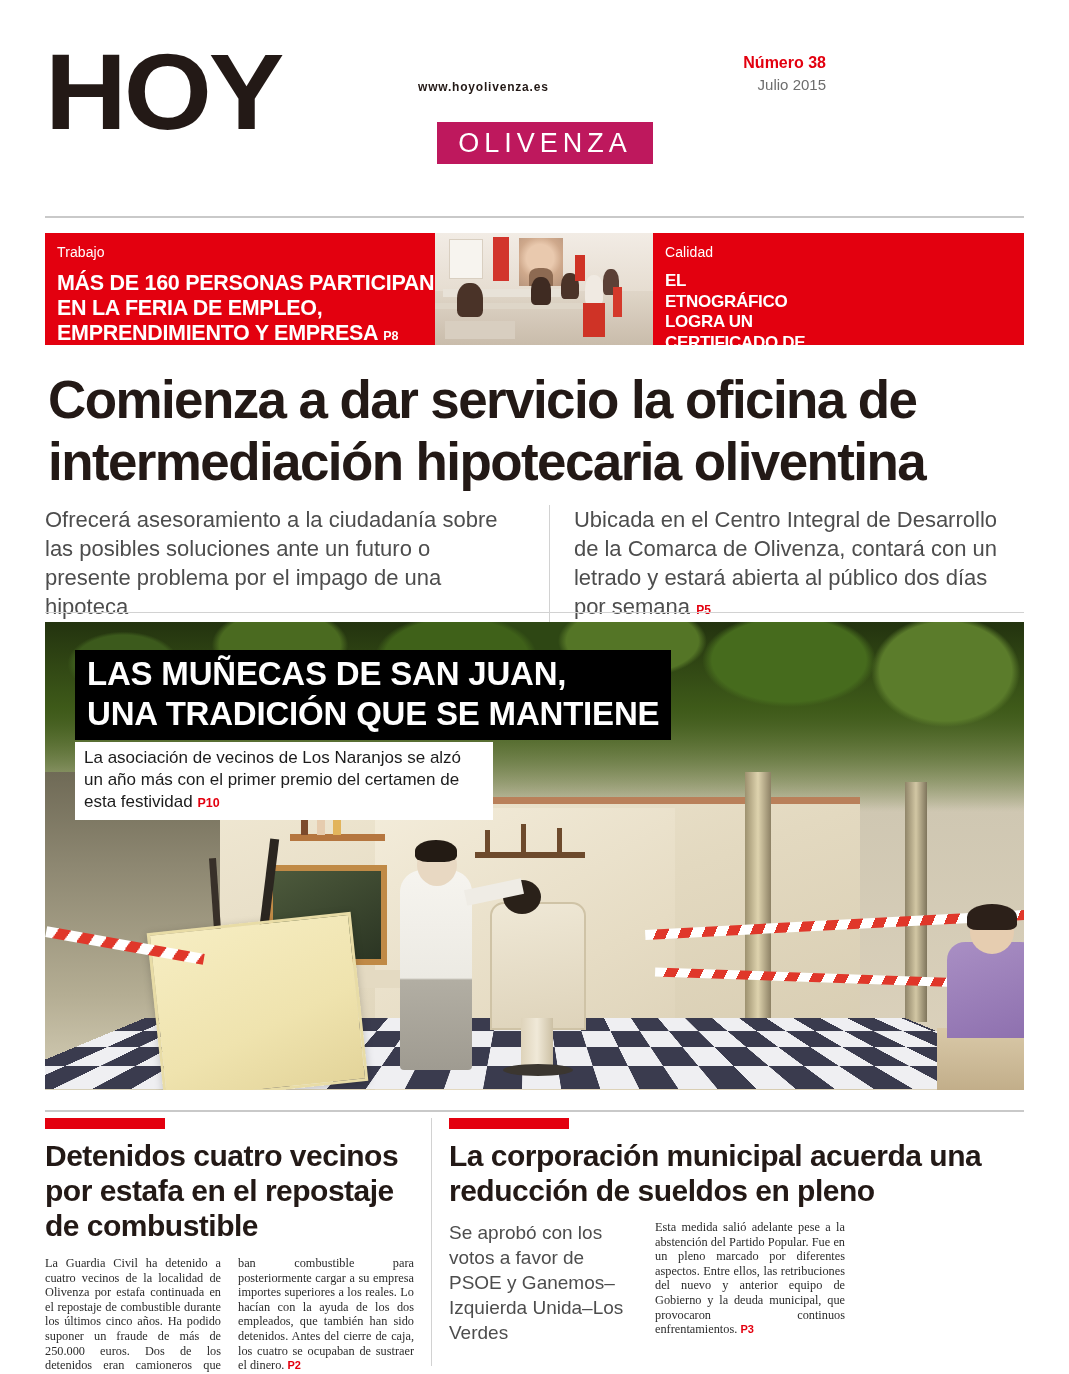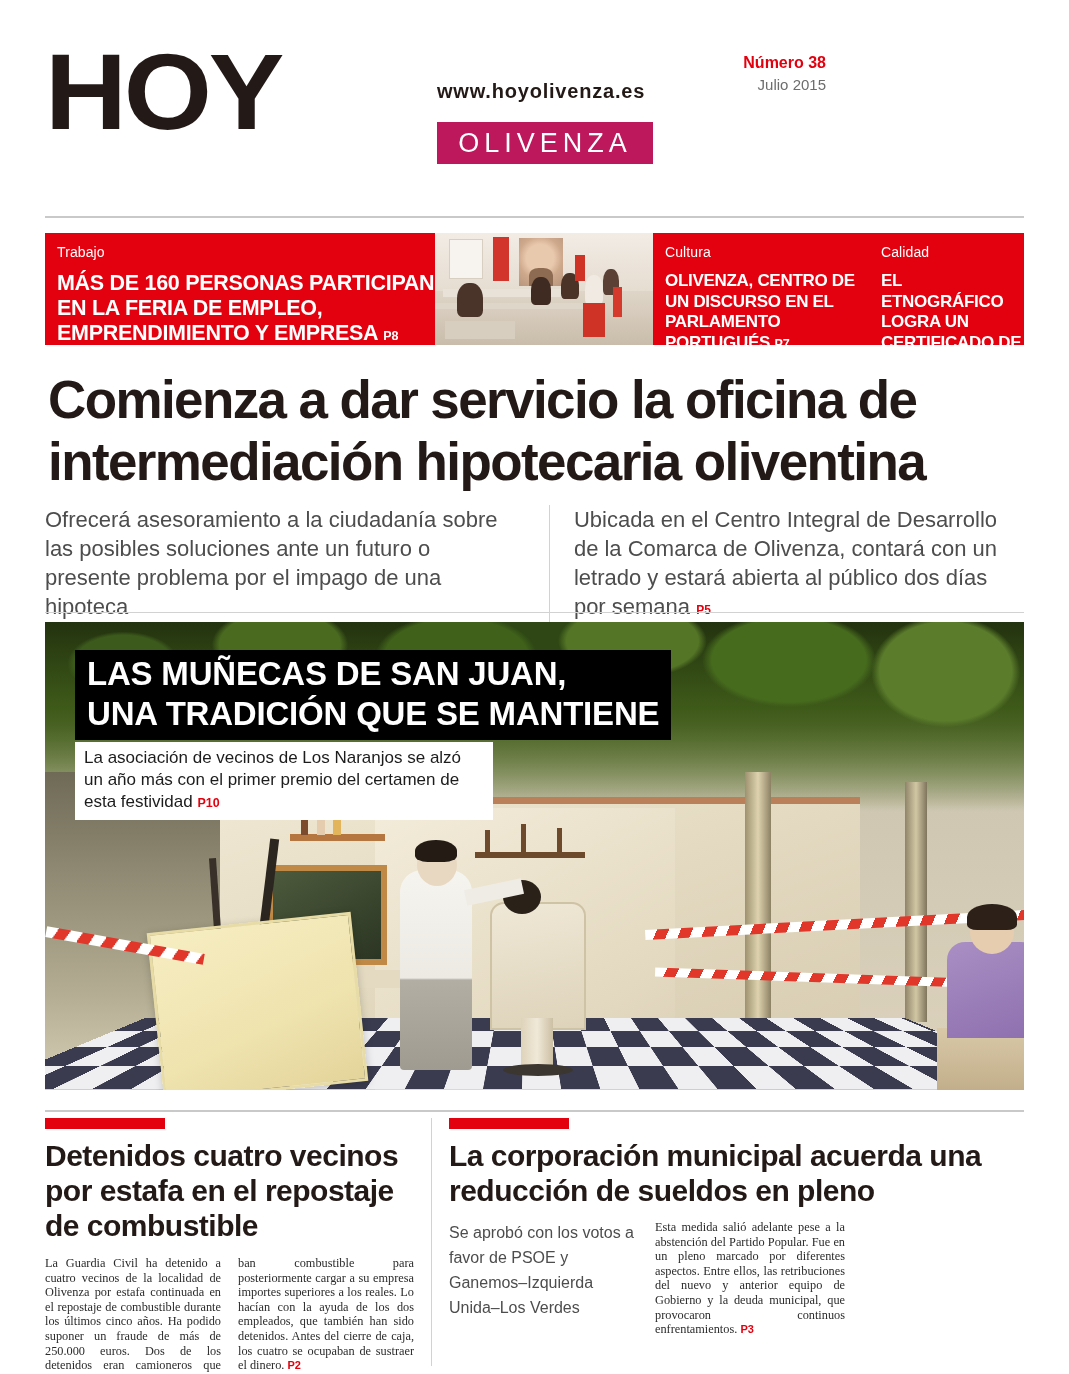--- a/index.html
+++ b/index.html
@@ -16,22 +16,22 @@
   
   .masthead { position:absolute; left:0; top:0; width:854px; height:205px; }
   .logo-hoy {
     position:absolute; left:45px; top:38px;
     font-family:"Liberation Sans", sans-serif;
     font-weight:bold; font-size:108px; line-height:108px;
     letter-spacing:-3px; color:#231916;
     transform:scaleX(1.05); transform-origin:left top;
   }
   .masthead-url {
-    position:absolute; left:437px; top:80px;
-    font-size:20px; font-weight:bold; letter-spacing:0.8px;
+    position:absolute; left:418px; top:80px;
+    font-size:12px; font-weight:bold; letter-spacing:0.8px;
     color:#231916;
   }
   .olivenza-badge {
     position:absolute; left:437px; top:122px;
     width:216px; height:42px;
     background:#be185d;
     color:#ffffff;
     font-size:27px; font-weight:normal;
     letter-spacing:5px;
     display:flex; align-items:center; justify-content:center;
@@ -277,21 +277,21 @@
 
   .red-tab { width:120px; height:11px; background:#e3000f; margin-top:8px; }
 
   .art-head {
     font-weight:bold; color:#231916;
     font-size:30px; line-height:35px;
     letter-spacing:-0.5px;
     margin-top:9px;
   }
   .art-sub {
-    font-size:16px; line-height:25px; color:#4d4d4d; font-weight:300;
+    font-size:19px; line-height:25px; color:#4d4d4d; font-weight:300;
   }
   .body-cols { display:flex; gap:17px; margin-top:13px; }
   .body-col {
     font-family:"Liberation Serif", serif;
     font-size:12.3px; line-height:14.6px;
     color:#2b2b2b; text-align:justify;
     width:176px;
   }
   .body-col .pageref { color:#e3000f; font-family:"Liberation Sans", sans-serif; font-size:11px; }
 
@@ -336,24 +336,20 @@
     <div class="tp-p2"></div>
     <div class="tp-p3"></div>
     <div class="tp-p4"></div>
     <div class="tp-p5"></div>
     <div class="tp-red1"></div>
     <div class="tp-red2"></div>
     <div class="tp-chair"></div>
     <div class="tp-tab"></div>
   </div>
 
-  <div class="teaser t2">
-    <div class="teaser-kicker">Cultura</div>
-    <div class="teaser-head"><span>OLIVENZA, CENTRO DE UN DISCURSO EN EL PARLAMENTO PORTUGUÉS</span> <span class="pageref">P7</span></div>
-  </div>
 
   <div class="teaser t3">
     <div class="teaser-kicker">Calidad</div>
     <div class="teaser-head"><span>EL ETNOGRÁFICO LOGRA UN CERTIFICADO DE EXCELENCIA</span> <span class="pageref">P14</span></div>
   </div>
 
 </div>
 
 <div class="lead-head">Comienza a dar servicio la oficina de intermediación hipotecaria oliventina</div>
 <div class="lead-subs">

